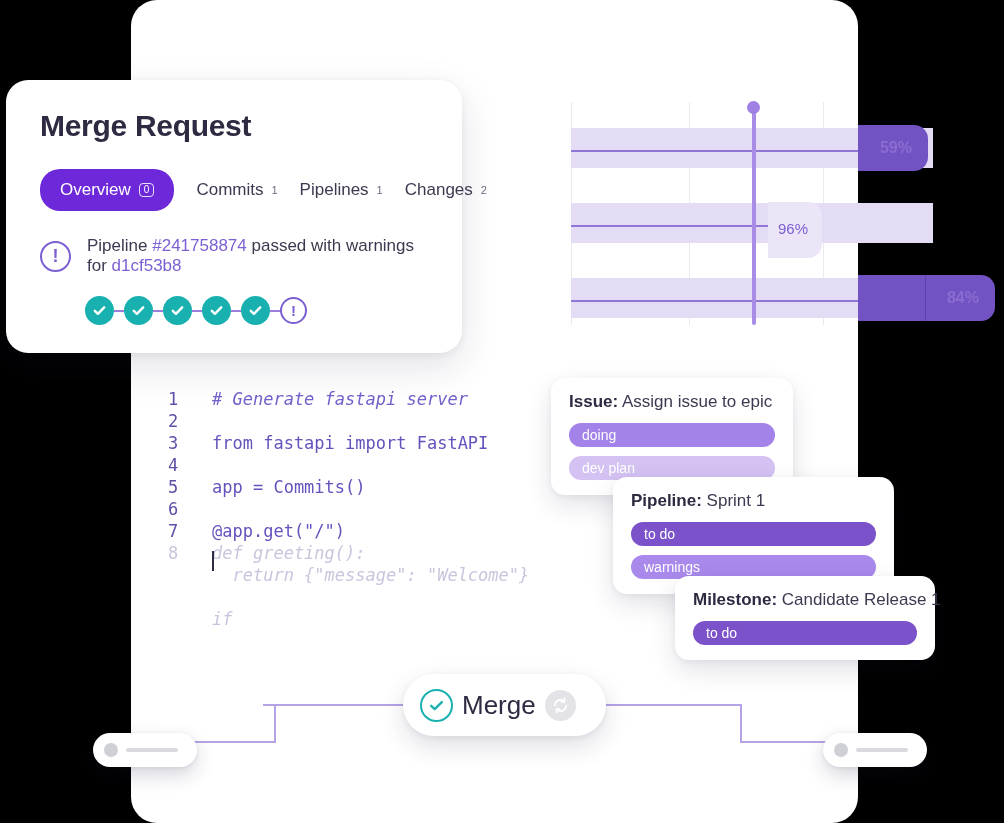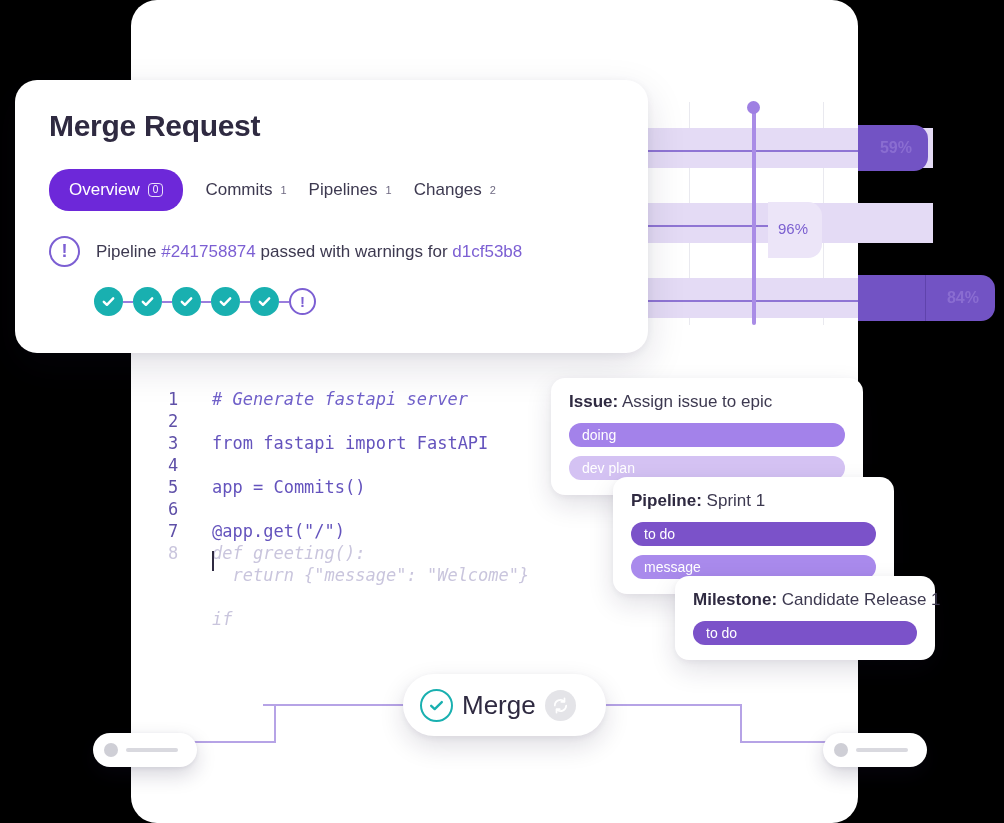--- a/index.html
+++ b/index.html
@@ -94,22 +94,22 @@
     position: absolute;
     left: 176px; top: 13px;
     width: 13px; height: 13px;
     border-radius: 50%;
     background: #9f80e3;
   }
 
   
   #mr-card {
     position: absolute;
-    left: 15px; top: 80px;
-    width: 633px; height: 273px;
+    left: 6px; top: 80px;
+    width: 456px; height: 273px;
     background: #ffffff;
     border-radius: 22px;
     box-shadow: 0 14px 38px rgba(30,20,60,0.13), 0 2px 8px rgba(30,20,60,0.06);
     padding: 29px 34px;
   }
   #mr-title {
     font-size: 30px;
     font-weight: 700;
     color: #2f2a41;
     letter-spacing: -0.3px;
@@ -480,39 +480,39 @@
         <span class="ln ghost"></span>
         <span class="ctext ghost"></span>
       </div>
     <div class="code-line">
         <span class="ln ghost"></span>
         <span class="ctext ghost">if</span>
       </div>
   </div>
   <div id="caret"></div>
 
-  <div class="float-card" style="left:551px; top:378px; width:312px;">
+  <div class="float-card" style="left:551px; top:378px; width:242px;">
     <div class="fc-title">
       <b>Issue:</b>
       <span>Assign issue to epic</span>
     </div>
     <div class="fc-tags">
       <span class="tag purple-mid">doing</span>
       <span class="tag purple-light">dev plan</span>
     </div>
   </div>
 
   <div class="float-card" style="left:613px; top:477px; width:281px;">
     <div class="fc-title">
       <b>Pipeline:</b>
       <span>Sprint 1</span>
     </div>
     <div class="fc-tags">
       <span class="tag purple-dark">to do</span>
-      <span class="tag purple-soft">message</span>
+      <span class="tag purple-soft">warnings</span>
     </div>
   </div>
 
   <div class="float-card" style="left:675px; top:576px; width:260px;">
     <div class="fc-title">
       <b>Milestone:</b>
       <span>Candidate Release 1</span>
     </div>
     <div class="fc-tags">
       <span class="tag purple-dark">to do</span>

